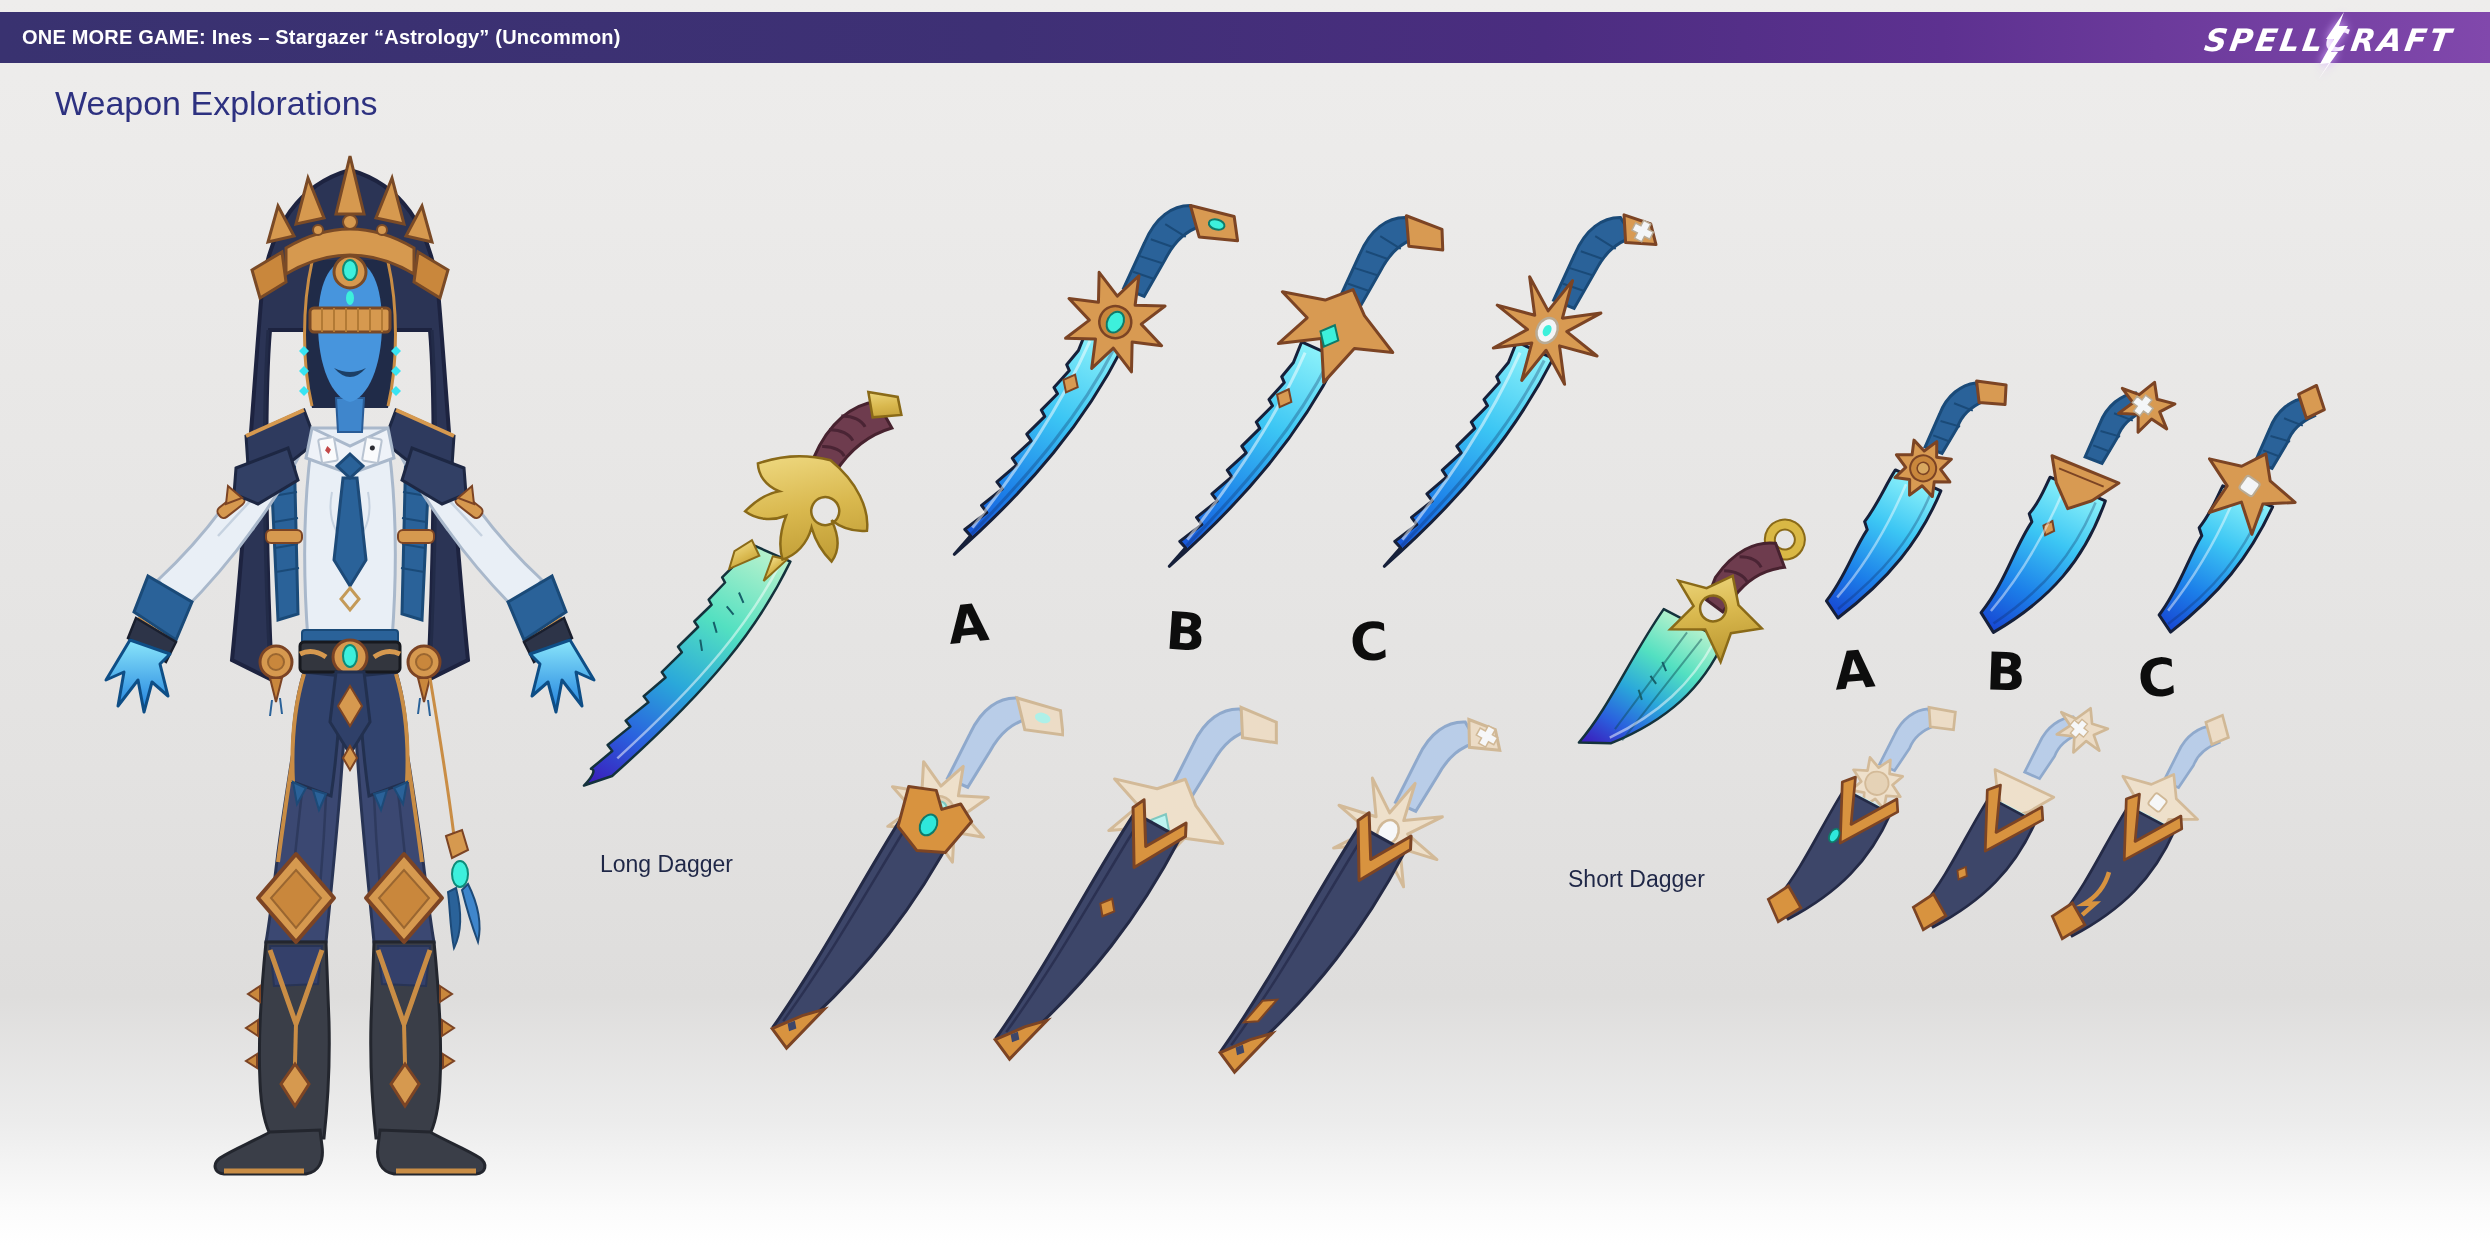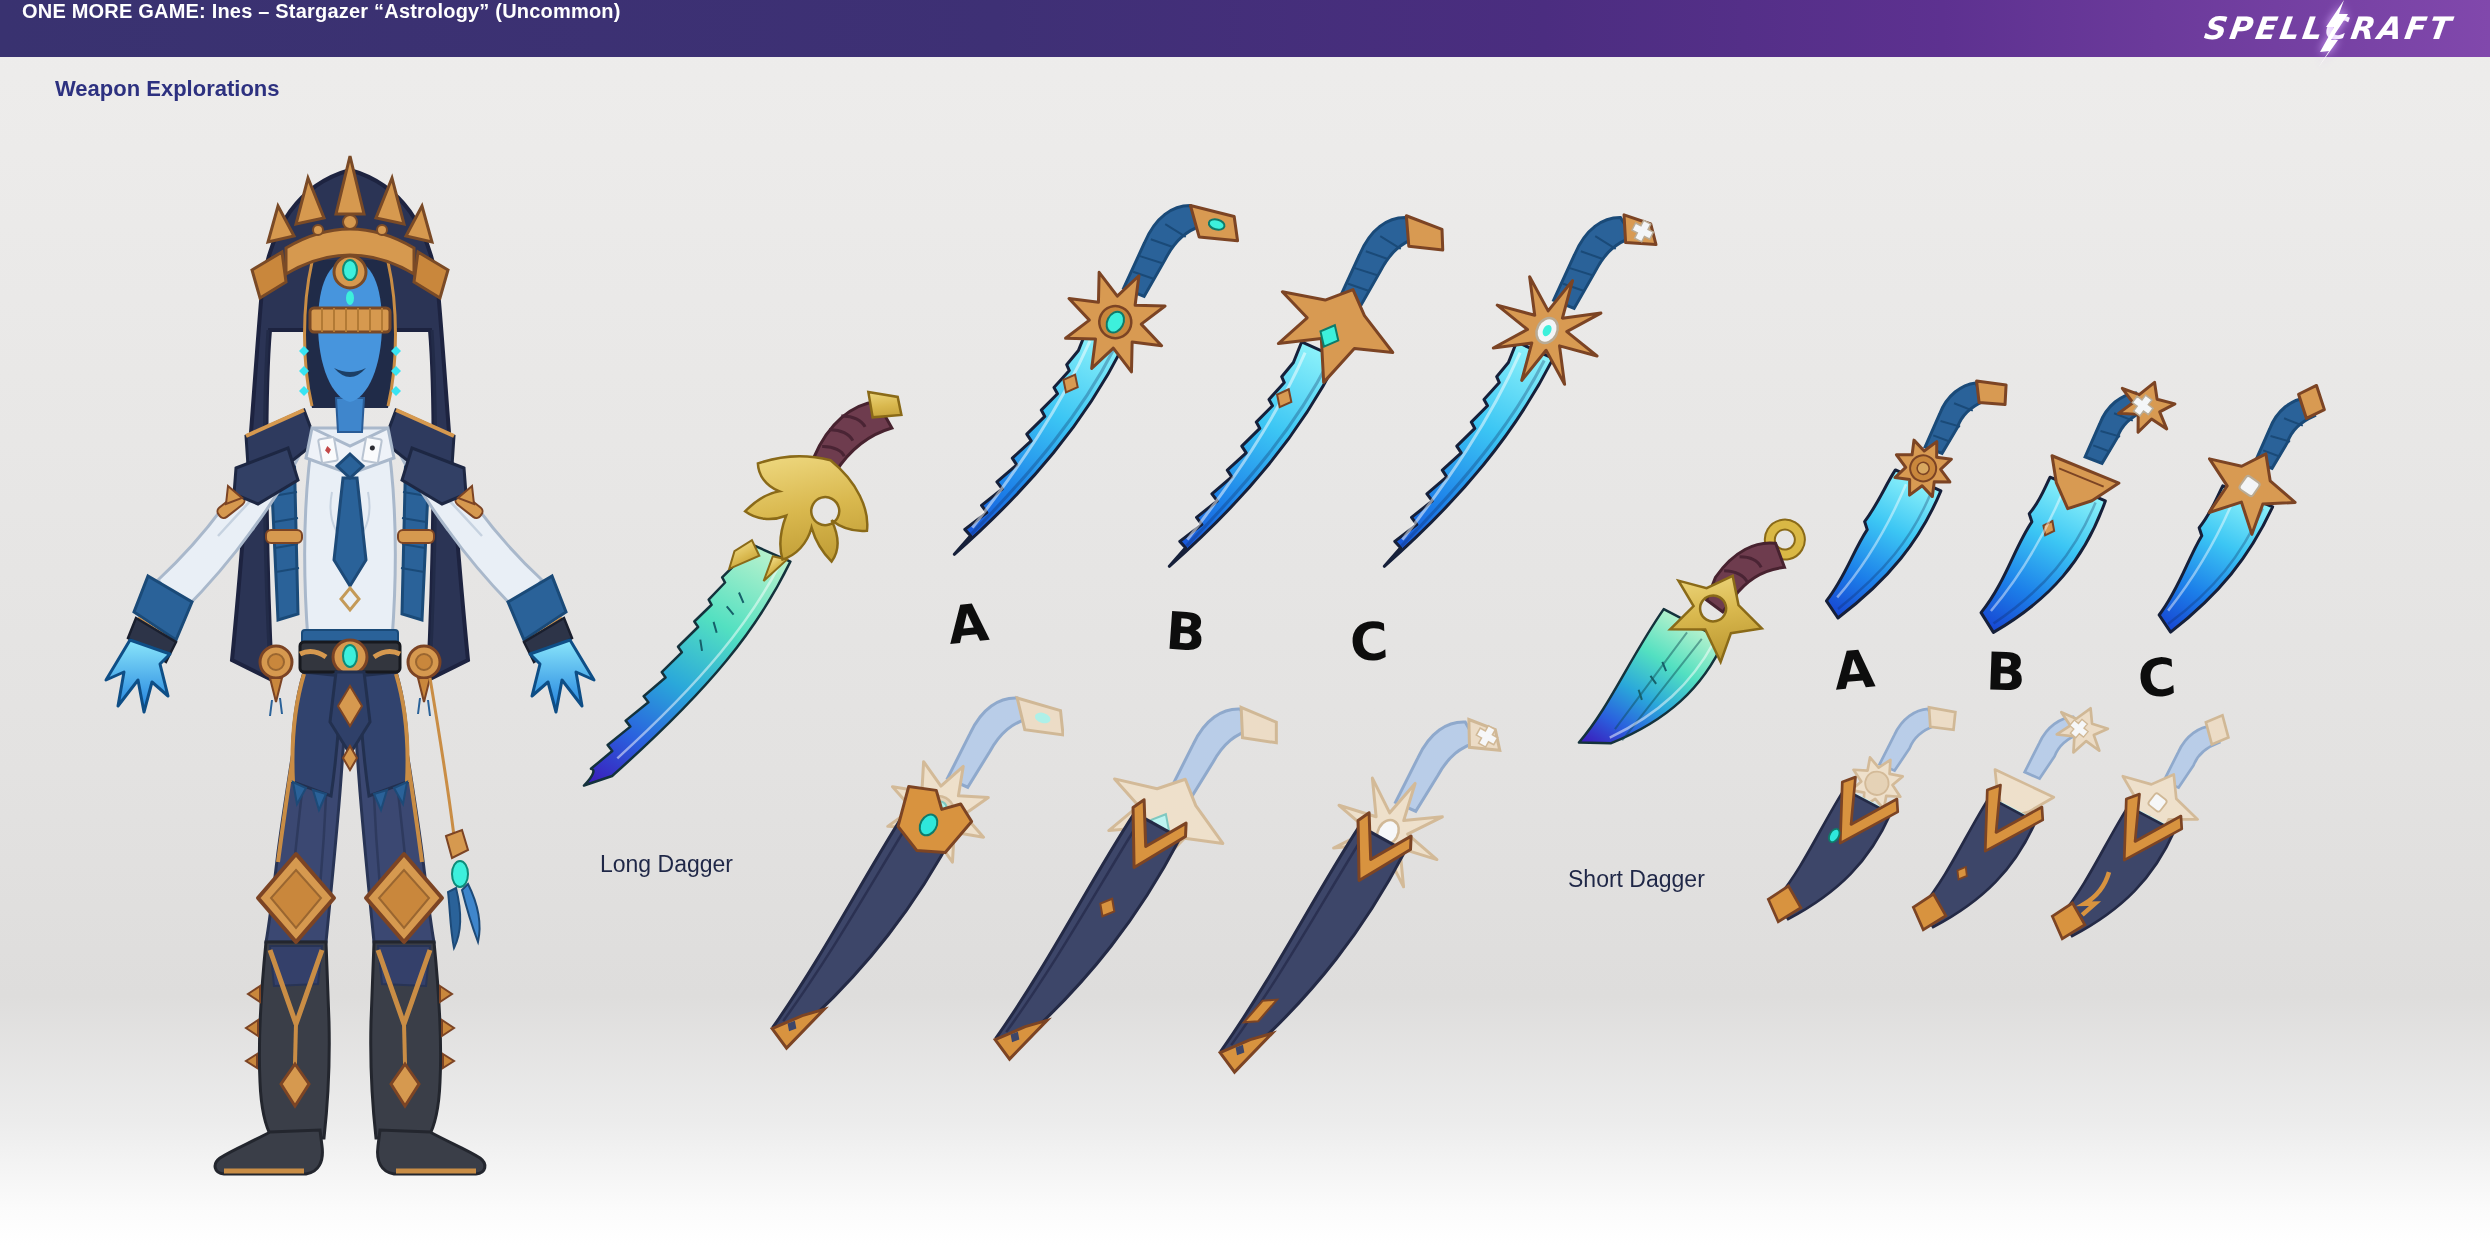--- a/index.html
+++ b/index.html
@@ -1,28 +1,28 @@
 <!DOCTYPE html>
 <html><head>
 <meta charset="utf-8">
 <style>
   html,body{margin:0;padding:0;background:#fff;}
   .page{position:relative;width:2490px;height:1245px;overflow:hidden;
         font-family:"Liberation Sans",sans-serif;
         background:linear-gradient(180deg,#eeedec 0%,#e9e8e7 30%,#e3e2e1 62%,#dedddc 80%,#ececec 90%,#fbfbfb 97%,#ffffff 100%);}
-  .topbar{position:absolute;left:0;top:0;width:2490px;height:57px;
+  .topbar{position:absolute;left:0;top:12px;width:2490px;height:51px;
           background:linear-gradient(90deg,#393270 0%,#3e3075 40%,#4b2d80 62%,#5d3190 78%,#8148ac 100%);
-          display:flex;}
+          display:flex;align-items:center;}
   .topbar-title{color:#ffffff;font-weight:bold;font-size:20px;padding-left:22px;letter-spacing:.2px;}
   .logo{position:absolute;right:26px;top:6px;height:46px;width:270px;}
   .logo-text{position:absolute;right:10px;top:4px;font-family:"DejaVu Sans",sans-serif;
              font-style:italic;font-weight:bold;font-size:31px;color:#ffffff;letter-spacing:3px;
              transform:skewX(-9deg);white-space:nowrap;}
   .bolt-svg{position:absolute;right:104px;top:-6px;filter:drop-shadow(0 0 5px rgba(215,170,255,.95));}
-  .section-title{position:absolute;left:55px;top:76px;font-size:22px;font-weight:bold;color:#2d3180;margin:0;}
+  .section-title{position:absolute;left:55px;top:84px;font-size:34px;font-weight:normal;color:#2d3180;margin:0;}
   .caption{position:absolute;font-size:23px;color:#1f2747;margin-top:46px;}
   .variant-letter{position:absolute;font-family:"DejaVu Sans",sans-serif;font-weight:bold;
                   font-size:52px;color:#0d0d0d;line-height:1;}
   .art{position:absolute;}
   svg{display:block;}
 </style>
 </head>
 <body>
 
 <div class="page">

